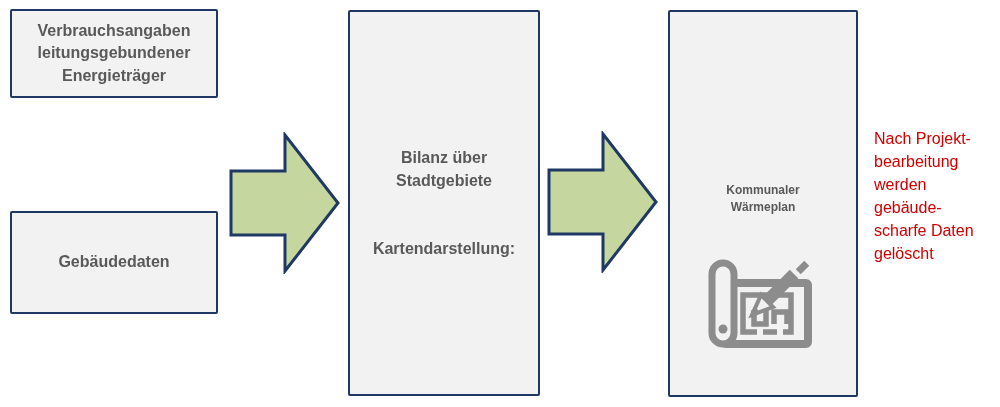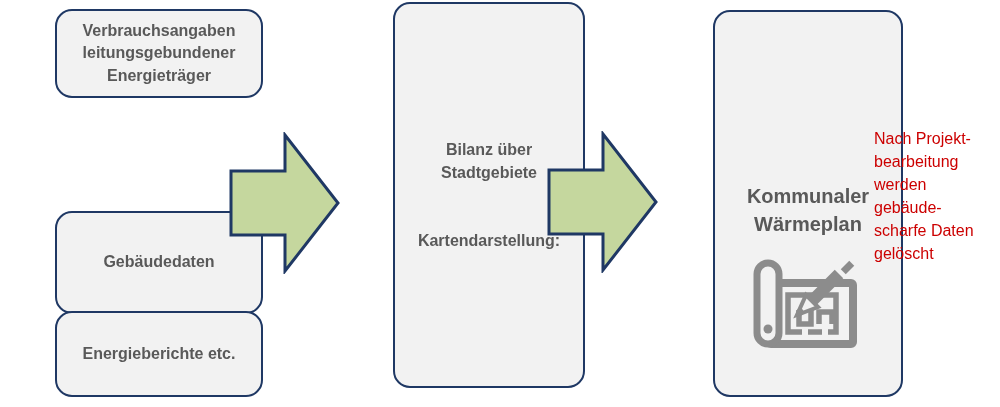--- a/index.html
+++ b/index.html
@@ -8,53 +8,52 @@
     position: relative;
     width: 1000px;
     height: 407px;
     background: #ffffff;
     overflow: hidden;
   }
   .box {
     position: absolute;
     background: var(--box-fill, #F2F2F2);
     border: 2.5px solid var(--box-border, #1F3864);
-    border-radius: 17px;
+    border-radius: 2px;
     color: var(--box-text, #595959);
-    margin-left: 45px;
   }
   .input-box {
     left: 10px;
     width: 208px;
     display: flex;
     align-items: center;
     justify-content: center;
     text-align: center;
     font-weight: 700;
     font-size: 16px;
     line-height: 1.38;
     white-space: pre-line;
   }
   .process-box {
-    left: 348px; top: 2px; width: 192px; height: 386px;
+    left: 348px; top: 10px; width: 192px; height: 386px;
     display: flex;
     align-items: center;
     justify-content: center;
     text-align: center;
     font-size: 16px;
     line-height: 1.44;
     white-space: pre-line;
   }
   .process-box .bold-text { font-weight: 700; }
   .process-box .subtitle { margin-top: 22px; text-align: center; }
   .process-box .regular-text { font-weight: 400; }
   .output-box {
     left: 668px; top: 10px; width: 190px; height: 387px;
     text-align: center;
-    font-size: 20px;
+    font-size: 12px;
     line-height: 1.4;
   }
   .output-title {
     position: absolute;
     top: 170px; left: 0; right: 0;
     font-weight: 700;
     white-space: pre-line;
   }
   .output-icon {
     position: absolute;
@@ -85,23 +84,20 @@
 
 <div class="canvas">
 
   <div class="box input-box" style="top:9px;height:89px;">
     <span>Verbrauchsangaben
 leitungsgebundener
 Energieträger</span>
   </div>
   <div class="box input-box" style="top:211px;height:103px;">
     <span>Gebäudedaten</span>
-  </div>
-  <div class="box input-box" style="top:311px;height:86px;">
-    <span>Energieberichte etc.</span>
   </div>
 
   <svg class="flow-arrow" style="left:229px;top:132px;" width="112" height="142" viewBox="0 0 112 142">
     <polygon points="2,39 56,39 56,3 109,71 56,139 56,103 2,103"></polygon>
   </svg>
 
 
   <div class="box process-box">
     <div>
       <div class="bold-text">Bilanz über

